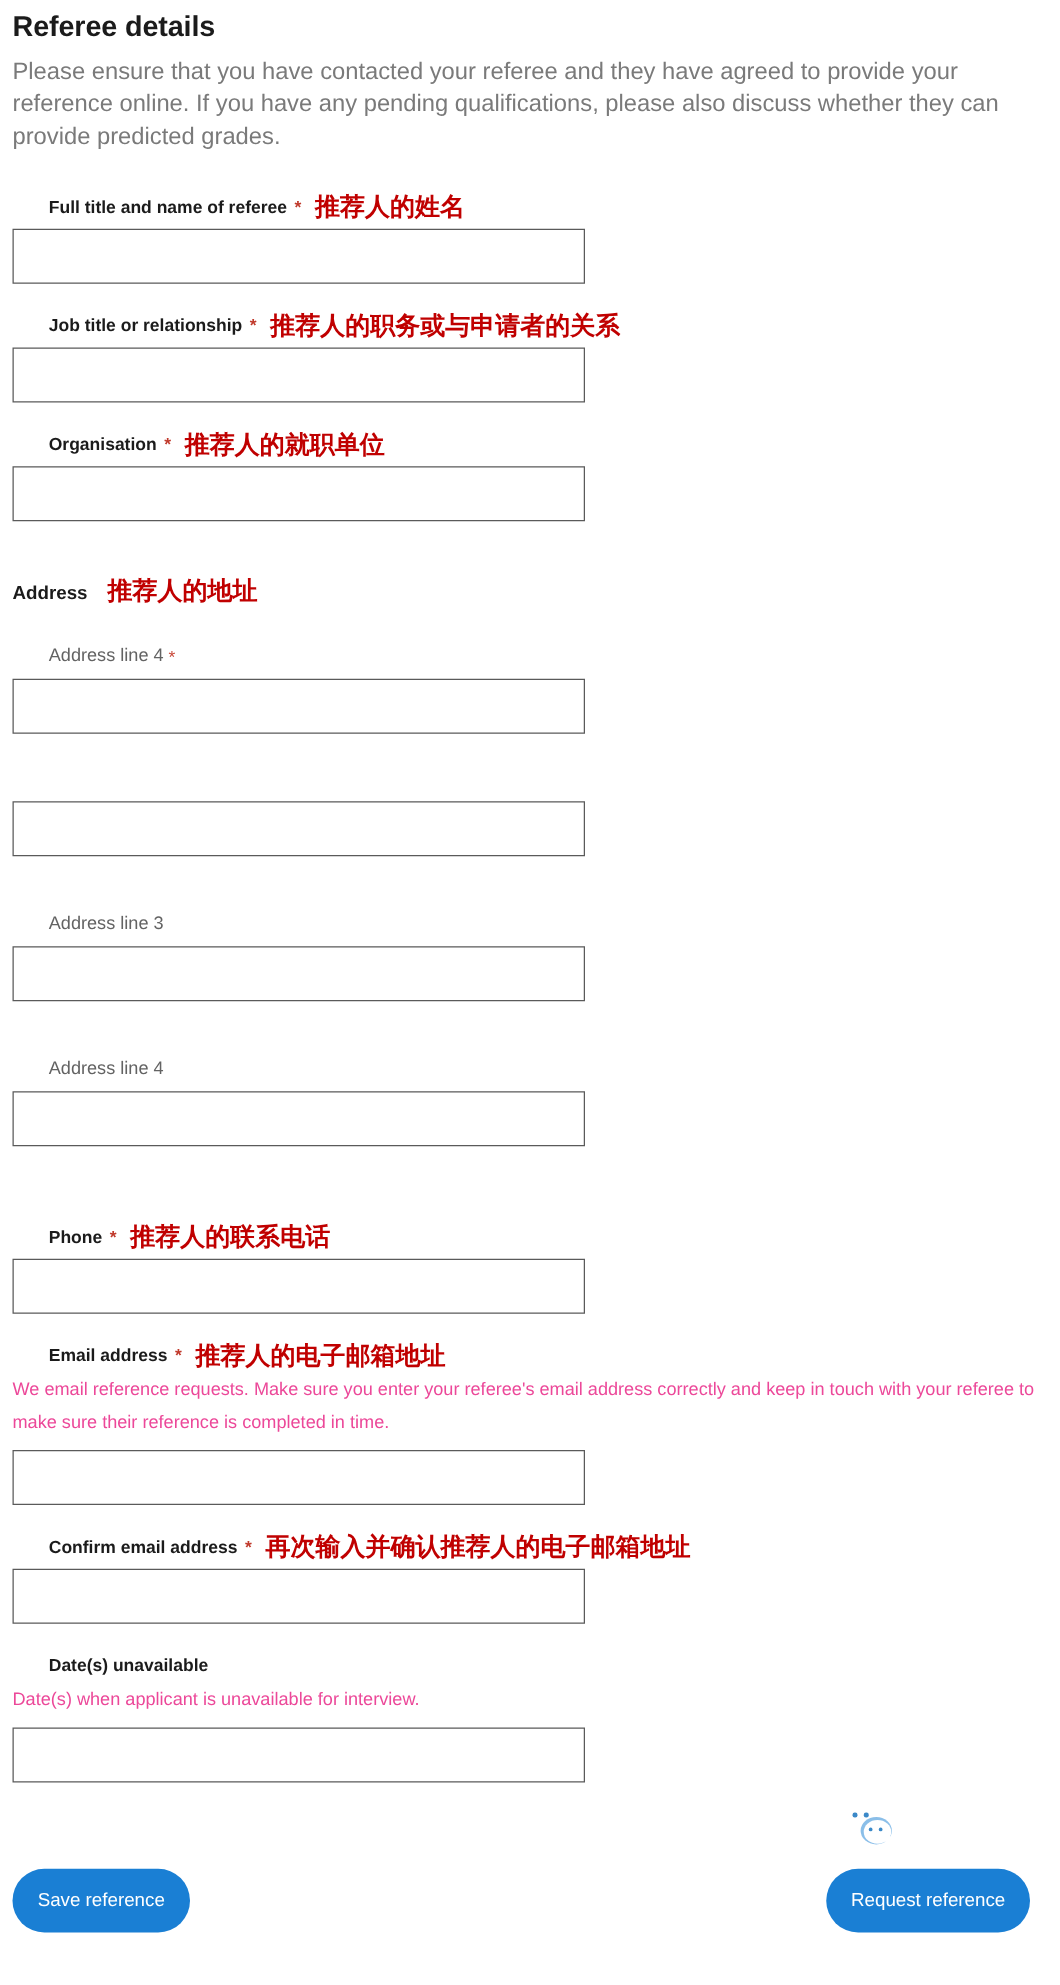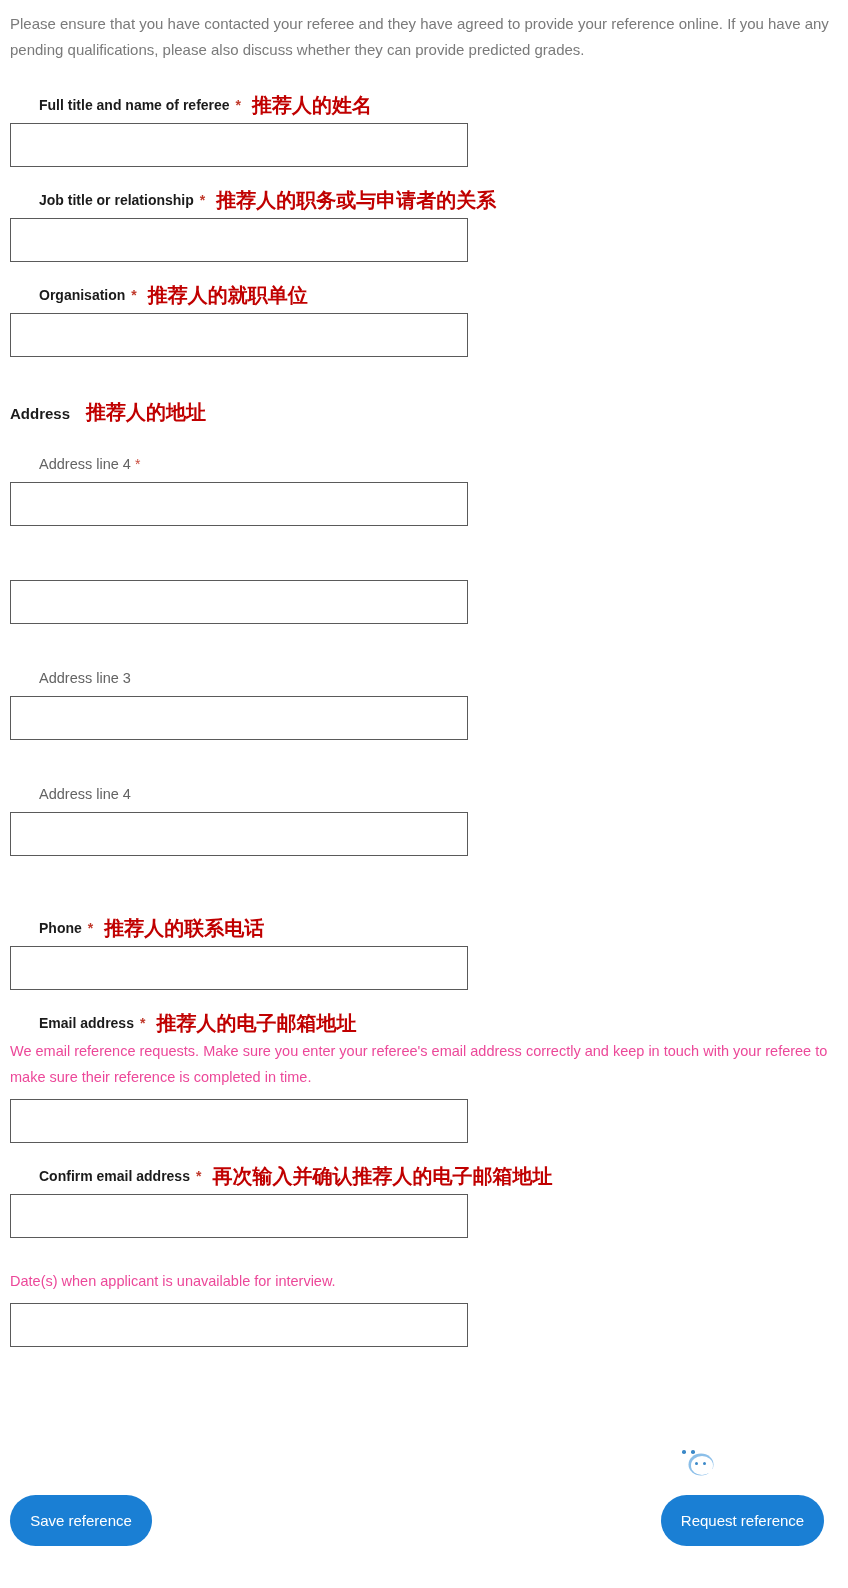--- a/index.html
+++ b/index.html
@@ -31,21 +31,21 @@
   .page-title {
     font-size: 23px;
     font-weight: bold;
     color: #1b1b1b;
     letter-spacing: -0.1px;
     margin: 0;
     padding-top: 8px;
     line-height: 26px;
   }
   .intro {
-    font-size: 15px;
+    font-size: 19px;
     line-height: 26px;
     color: #7a7a7a;
     margin: 0;
     padding-top: 11px;
     max-width: 830px;
   }
 
   
   .field {
     position: relative;
@@ -239,20 +239,21 @@
     text-shadow: 0 0 1px rgba(255,255,255,0.6);
   }
 </style>
 </head>
 <body>
 
 <div class="page">
 
   <div class="pad">
 
+    <h1 class="page-title">Referee details</h1>
 
     <p class="intro">Please ensure that you have contacted your referee and they have agreed to provide your reference online. If you have any pending qualifications, please also discuss whether they can provide predicted grades.</p>
 
     <div class="gap-1"></div>
 
     <div class="field">
       <div class="field-label">
         <span>Full title and name of referee</span>
         <span class="req">*</span>
         <span class="cn">推荐人的姓名</span>
@@ -354,20 +355,23 @@
         <span>Confirm email address</span>
         <span class="req">*</span>
         <span class="cn">再次输入并确认推荐人的电子邮箱地址</span>
       </div>
       <input class="text-input" type="text" value="" style="">
     </div>
 
     <div class="gap-2"></div>
 
     <div class="field">
+      <div class="field-label">
+        <span>Date(s) unavailable</span>
+      </div>
       <p class="hint">Date(s) when applicant is unavailable for interview.</p>
       <input class="text-input" type="text" value="" style="">
     </div>
 
   </div>
 
   <div class="footer">
     <button class="btn btn-save">Save reference</button>
     <button class="btn btn-request">Request reference</button>
   </div>

